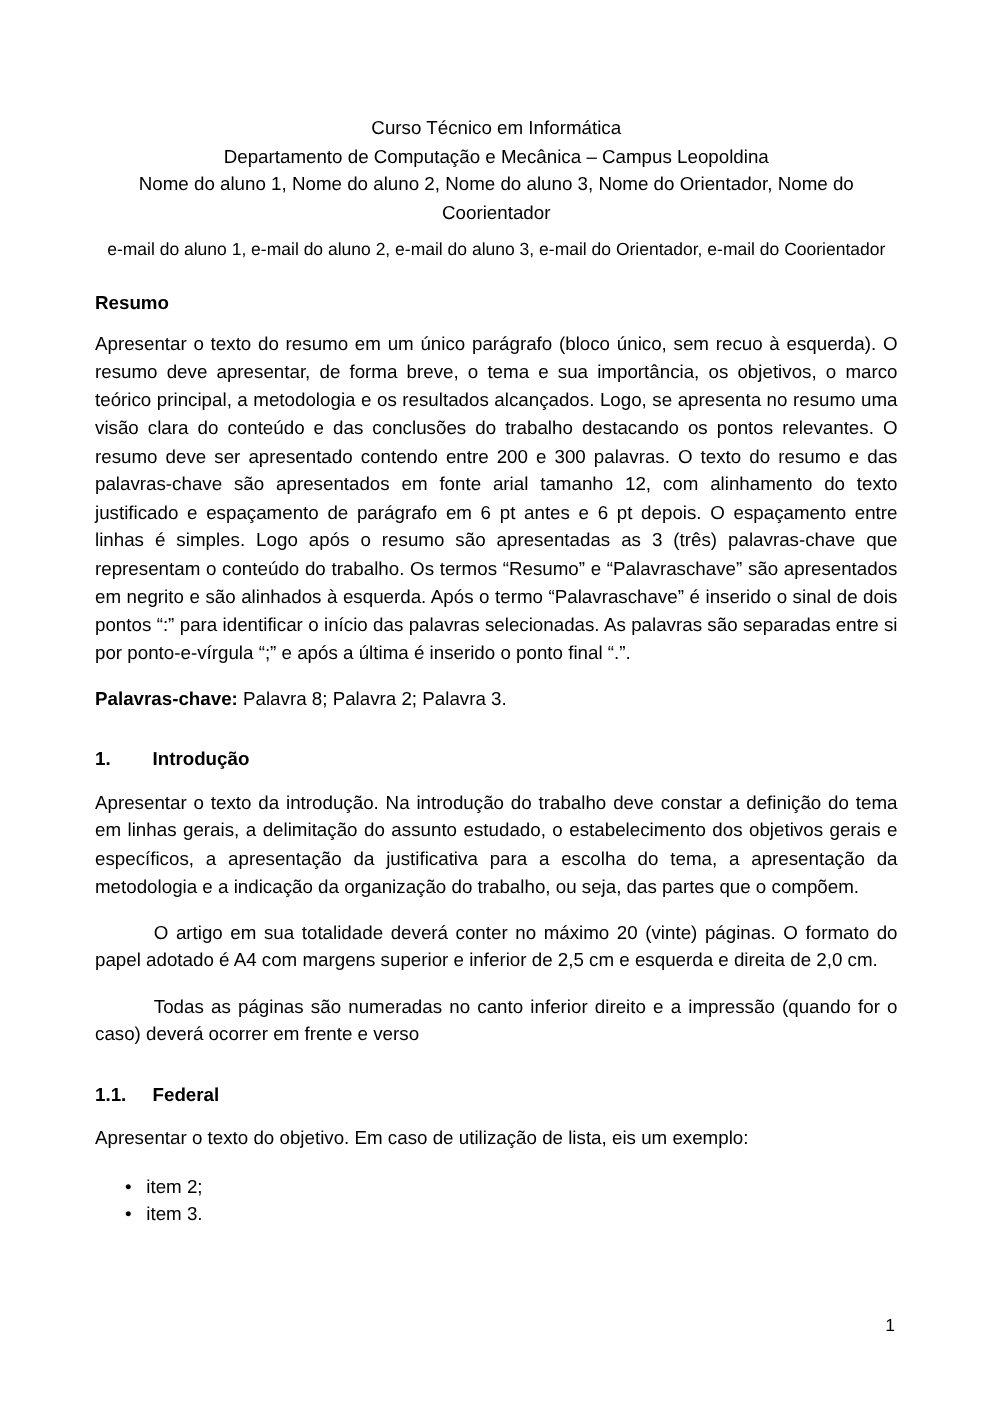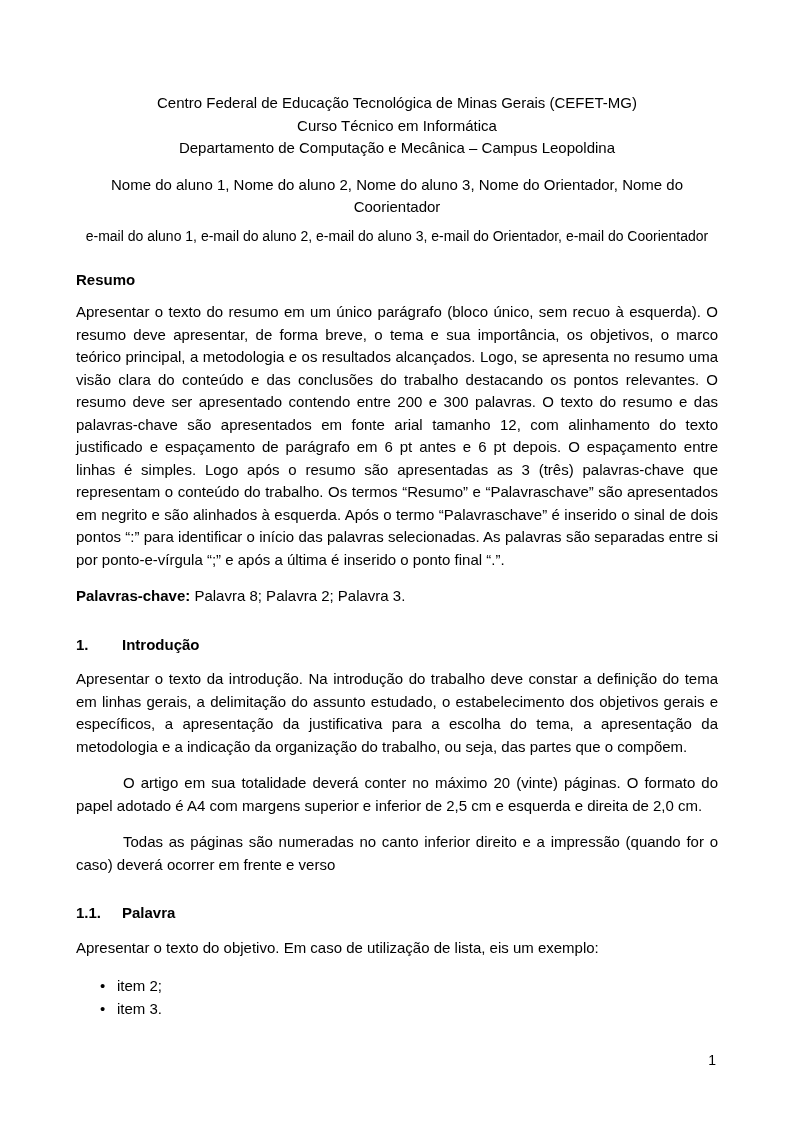--- a/index.html
+++ b/index.html
@@ -21,21 +21,21 @@
     color: #000000;
     overflow: hidden;
   }
   .center { text-align: center; }
   .header-block div { margin: 0; }
   .doc-title {
     margin-top: 18px;
     font-weight: 700;
   }
   .authors {
-    margin-top: 14px;
+    margin-top: 0;
   }
   .emails {
     margin-top: 9px;
     font-size: 14px;
     line-height: 17px;
   }
   .h-bold {
     font-weight: 700;
     margin: 24px 0 10px 0;
   }
@@ -83,21 +83,20 @@
     bottom: 52px;
     font-size: 14px;
   }
 </style>
 </head>
 <body>
 
 <div class="page">
 
   <div class="header-block center">
-    <div>Centro Federal de Educação Tecnológica de Minas Gerais (CEFET-MG)</div>
     <div>Curso Técnico em Informática</div>
     <div>Departamento de Computação e Mecânica – Campus Leopoldina</div>
   </div>
 
 
   <div class="authors center">Nome do aluno 1, Nome do aluno 2, Nome do aluno 3, Nome do Orientador, Nome do Coorientador</div>
 
   <div class="emails center">e-mail do aluno 1, e-mail do aluno 2, e-mail do aluno 3, e-mail do Orientador, e-mail do Coorientador</div>
 
   <div class="h-bold">Resumo</div>
@@ -105,21 +104,21 @@
   <p class="body-par">Apresentar o texto do resumo em um único parágrafo (bloco único, sem recuo à esquerda). O resumo deve apresentar, de forma breve, o tema e sua importância, os objetivos, o marco teórico principal, a metodologia e os resultados alcançados. Logo, se apresenta no resumo uma visão clara do conteúdo e das conclusões do trabalho destacando os pontos relevantes. O resumo deve ser apresentado contendo entre 200 e 300 palavras. O texto do resumo e das palavras-chave são apresentados em fonte arial tamanho 12, com alinhamento do texto justificado e espaçamento de parágrafo em 6 pt antes e 6 pt depois. O espaçamento entre linhas é simples. Logo após o resumo são apresentadas as 3 (três) palavras-chave que representam o conteúdo do trabalho.  Os termos “Resumo” e “Palavraschave” são apresentados em negrito e são alinhados à esquerda. Após o termo “Palavraschave” é inserido o sinal de dois pontos “:” para identificar o início das palavras selecionadas. As palavras são separadas entre si por ponto-e-vírgula “;” e após a última é inserido o ponto final “.”.</p>
 
   <p class="body-par keywords no-justify"><span class="kw-label">Palavras-chave:</span><span> Palavra 8; Palavra 2; Palavra 3.</span></p>
 
   <div class="section-heading"><span class="sec-num">1.</span><span>Introdução</span></div>
 
   <p class="body-par">Apresentar o texto da introdução. Na introdução do trabalho deve constar a definição do tema em linhas gerais, a delimitação do assunto estudado, o estabelecimento dos objetivos gerais e específicos, a apresentação da justificativa para a escolha do tema, a apresentação da metodologia e a indicação da organização do trabalho, ou seja, das partes que o compõem.</p>
   <p class="body-par indent">O artigo em sua totalidade deverá conter no máximo 20 (vinte) páginas. O formato do papel adotado é A4 com margens superior e inferior de 2,5 cm e esquerda e direita de 2,0 cm.</p>
   <p class="body-par indent">Todas as páginas são numeradas no canto inferior direito e a impressão (quando for o caso) deverá ocorrer em frente e verso</p>
 
-  <div class="section-heading"><span class="sec-num">1.1.</span><span>Palavra</span></div>
+  <div class="section-heading"><span class="sec-num">1.1.</span><span>Federal</span></div>
 
   <p class="body-par no-justify">Apresentar o texto do objetivo. Em caso de utilização de lista, eis um exemplo:</p>
 
   <ul class="bullet-list">
     <li>item 2;</li>
     <li>item 3.</li>
   </ul>
 
   <div class="page-number">1</div>
 

